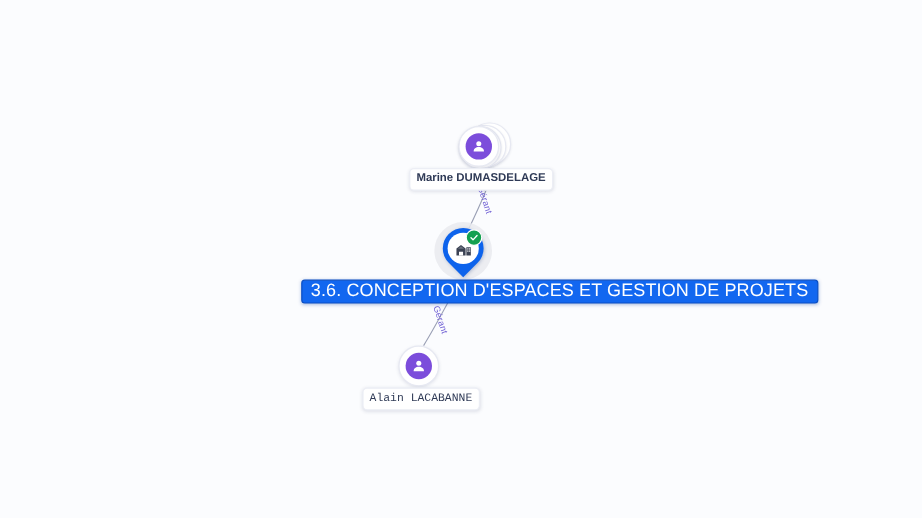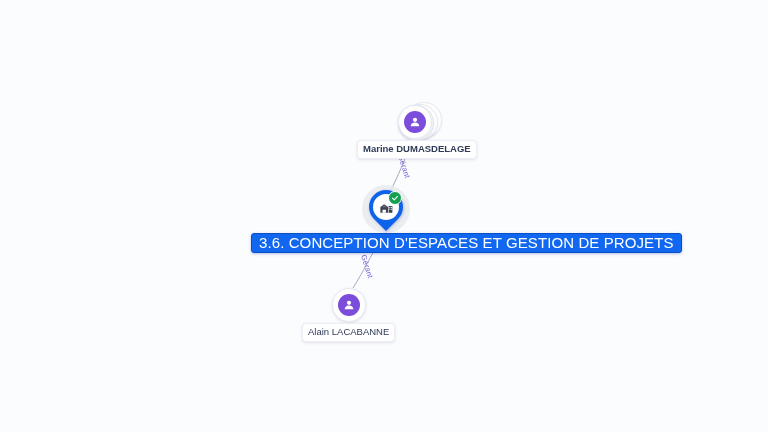--- a/index.html
+++ b/index.html
@@ -184,25 +184,25 @@
     font-size: 15px;
     line-height: 13px;
     letter-spacing: .1px;
     padding: 2px 7px 3px 7px;
     white-space: nowrap;
     box-shadow: 0 1px 3px rgba(10,60,160,.30);
     font-family: "Liberation Sans", sans-serif;
   }
 
   
-  #person-node-marine { left: 398px; top: 102px; font-weight: bold; }
+  #person-node-marine { left: 382px; top: 102px; font-weight: bold; }
   #person-node-marine .name-chip { left: -41px; top: 38px; }
 
   #person-node-alain  { left: 332px; top: 285px; }
-  #person-node-alain  .name-chip { left: -30px; top: 38px; }
+  #person-node-alain  .name-chip { left: -30px; top: 38px; font-family: Liberation Mono, monospace; }
 </style>
 </head>
 <body>
 
 <div id="graph-canvas">
 
   <svg class="edge-layer" viewBox="0 0 768 432" xmlns="http://www.w3.org/2000/svg">
 
     <path d="M 386 200 C 393 186 404 164 412 140" fill="none" stroke="#9aa0b5" stroke-width="0.9"></path>
 

